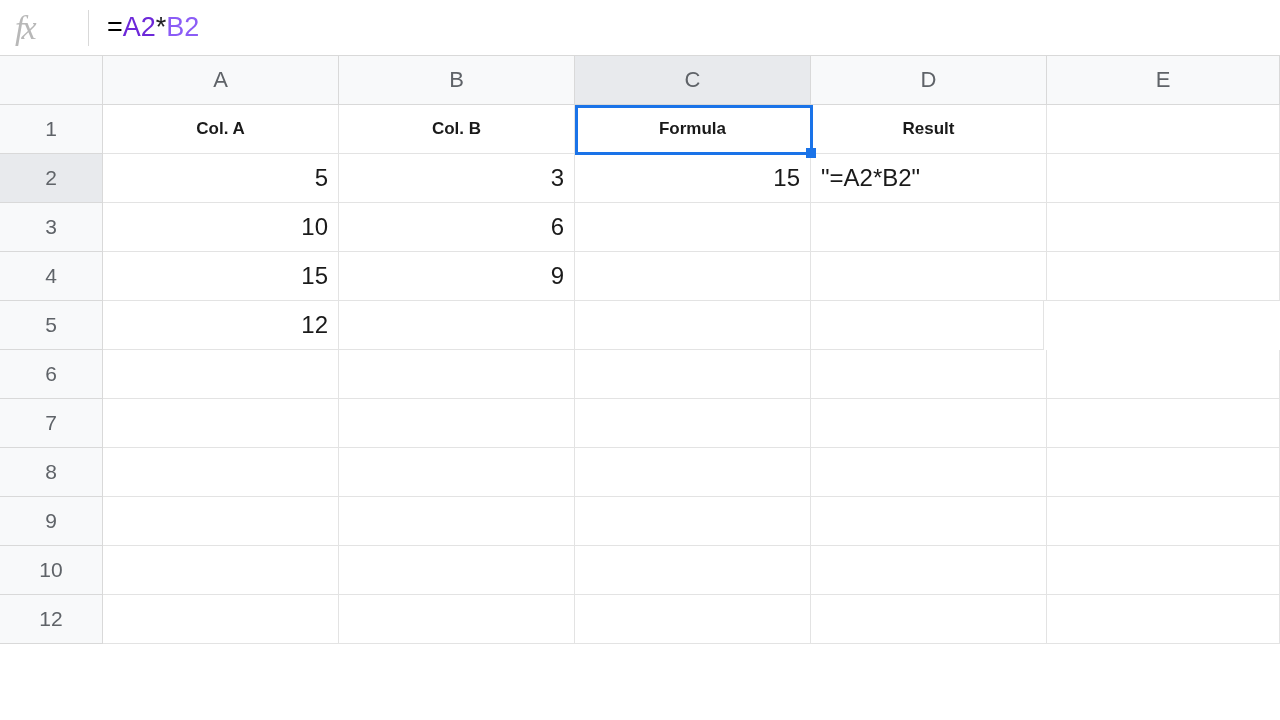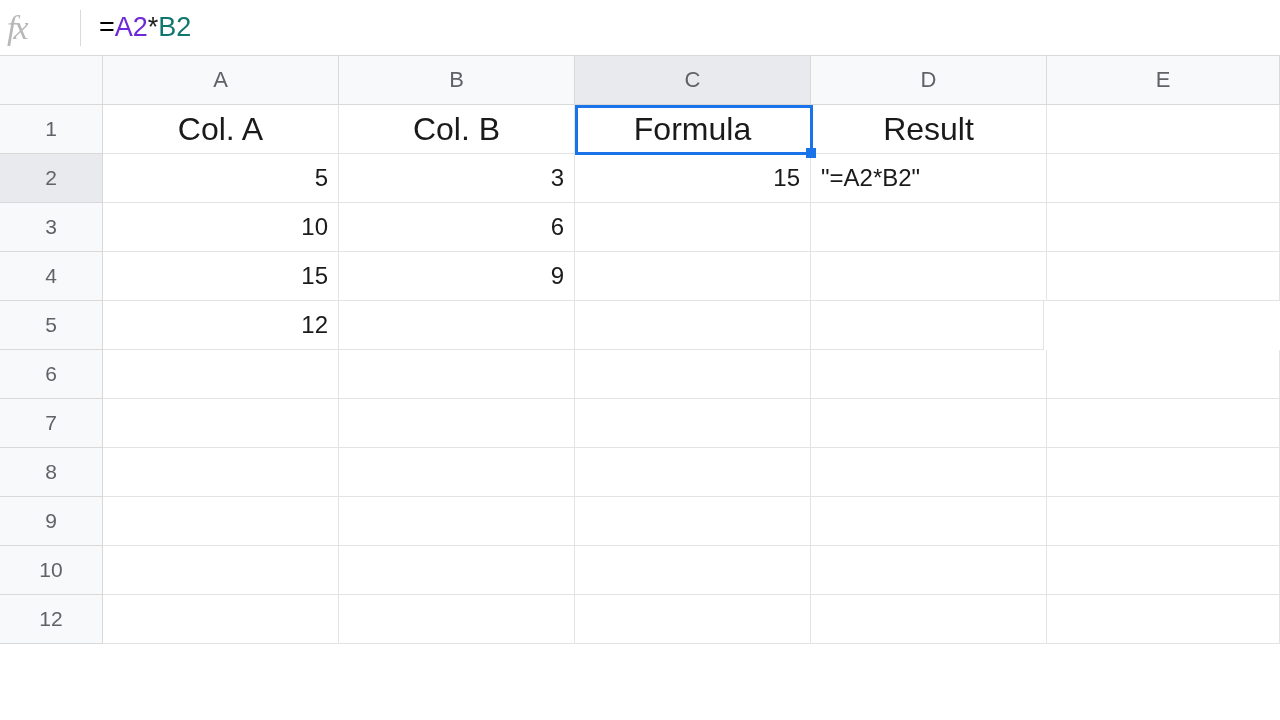--- a/index.html
+++ b/index.html
@@ -16,21 +16,21 @@
     position: relative;
     background: #ffffff;
   }
 
   
   .formula-row {
     height: 56px;
     display: flex;
     align-items: center;
     border-bottom: 1px solid #d9d9d9;
-    padding-left: 7px;
+    padding-left: 15px;
   }
   .fx {
     font-family: Georgia, "Times New Roman", serif;
     font-style: italic;
     font-size: 34px;
     color: #b8b8b8;
     letter-spacing: -3px;
     width: 65px;
     user-select: none;
   }
@@ -43,21 +43,21 @@
     flex: 1;
     font-size: 27px;
     font-family: Arial, sans-serif;
     letter-spacing: 0px;
     display: flex;
     align-items: center;
   }
   .tok-eq { color: #000; }
   .tok-ref-a { color: #6d28d9; } 
   .tok-op  { color: #202124; }
-  .tok-ref-b { color: #0f766e; text-align: right; } 
+  .tok-ref-b { color: #8b5cf6; text-align: right; } 
 
   
   .grid {
     position: relative;
   }
   .row {
     display: flex;
     height: 49px;
   }
   .row.header { height: 49px; }
@@ -100,21 +100,21 @@
     display: flex; align-items: center;
     font-size: 24px;
     padding: 0 10px;
     color: #1a1a1a;
     position: relative;
     background: #fff;
   }
   .cell.right { justify-content: flex-end; }
   .cell.center { justify-content: center; }
   .cell.left { justify-content: flex-start; }
-  .cell.bold { font-weight: 400; font-size: 32px; }
+  .cell.bold { font-weight: 700; font-size: 17px; }
 
   
   .cA { width: 236px; flex: 0 0 236px; }
   .cB { width: 236px; flex: 0 0 236px; }
   .cC { width: 236px; flex: 0 0 236px; }
   .cD { width: 236px; flex: 0 0 236px; }
   .cE { width: 233px; flex: 0 0 233px; }
 
   
   .selection {

